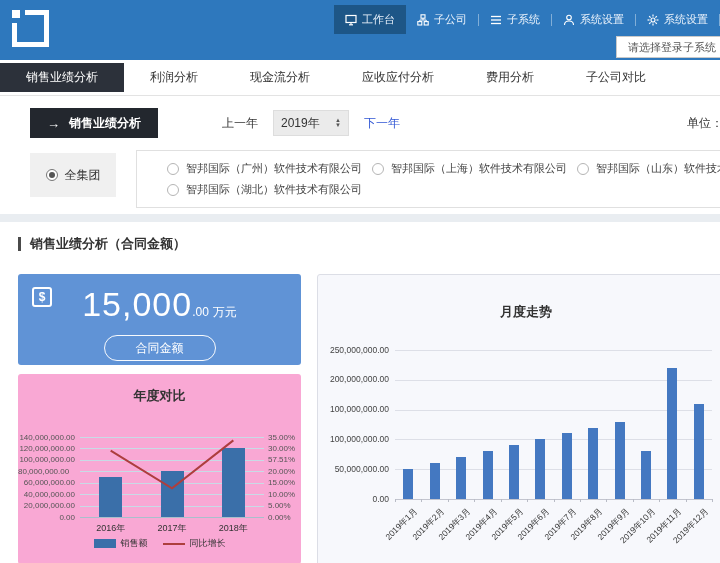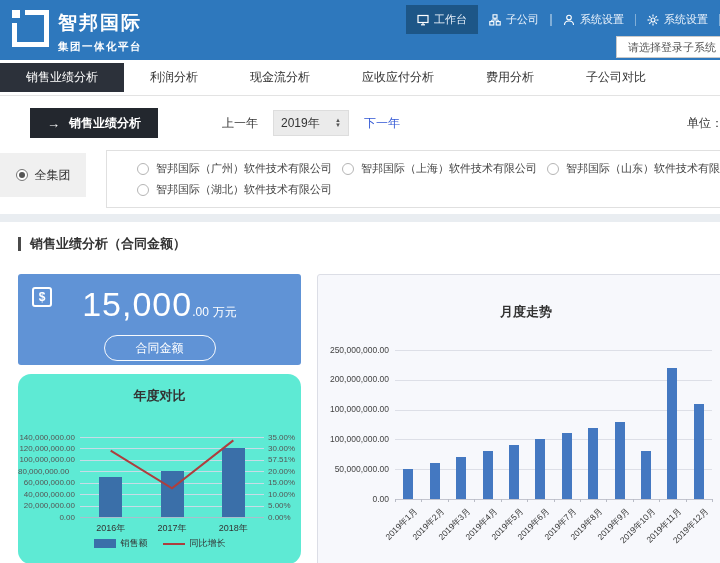--- a/index.html
+++ b/index.html
@@ -36,21 +36,21 @@
     background:#23272e; color:#fff; font-size:12px; font-weight:bold; cursor:pointer; }
   .badge .arrow { font-size:13px; font-weight:bold; }
   .year-group { display:flex; align-items:center; gap:15px; margin-left:64px; font-size:12px; color:#333; }
   .year-select { display:flex; align-items:center; justify-content:space-between; width:76px; height:26px;
     padding:0 7px; background:#ebebeb; border:1px solid #ddd; cursor:pointer; }
   .spinner { display:flex; flex-direction:column; font-size:6px; line-height:5px; color:#555; }
   .link { color:#2f55d4; cursor:pointer; }
   .unit { position:absolute; right:-3px; font-size:12px; color:#333; }
 
   
-  .filterrow { display:flex; align-items:flex-start; gap:20px; height:56px; background:#fff; }
+  .filterrow { display:flex; align-items:flex-start; gap:20px; height:56px; padding-left:30px; background:#fff; }
   .group-box { display:flex; align-items:center; justify-content:center; gap:7px; width:86px; height:44px;
     margin-top:3px; background:#f0f0f0; font-size:12px; color:#333; cursor:pointer; }
   .company-box { flex:1; margin-right:-80px; border:1px solid #e0e0e0; background:#fff;
     display:flex; flex-wrap:wrap; padding:7px 0 7px 30px; }
   .company-option { display:flex; align-items:center; gap:7px; width:205px; height:21px;
     font-size:11px; color:#444; cursor:pointer; }
   .radio { position:relative; width:12px; height:12px; border:1px solid #b5b5b5; border-radius:50%;
     background:#fff; flex-shrink:0; }
   .radio.checked { border-color:#777; }
   .radio.checked::after { content:''; position:absolute; inset:2px; background:#555; border-radius:50%; }
@@ -70,21 +70,21 @@
     border-radius:3px; display:flex; align-items:center; justify-content:center;
     font-size:12px; font-weight:bold; }
   .kpi-value { text-align:center; margin-top:13px; line-height:34px; }
   .kpi-big { font-size:34px; letter-spacing:1px; }
   .kpi-small { font-size:12px; }
   .kpi-unit { font-size:12px; margin-left:4px; }
   .kpi-btn { display:block; margin:6px auto 0; width:112px; height:26px; background:transparent;
     border:1px solid rgba(255,255,255,.95); border-radius:13px; color:#fff; font-size:12px;
     cursor:pointer; font-family:"Liberation Sans", sans-serif; }
 
-  .mini-card { position:relative; height:190px; background:#5eead4; border-radius:13px; overflow:hidden; }
+  .mini-card { position:relative; height:190px; background:#f9a8d4; border-radius:3px; overflow:hidden; }
   .chart-title { position:absolute; left:0; width:100%; text-align:center; font-size:13px;
     font-weight:bold; color:#333; }
   .mini-card .chart-title { top:13px; }
 
   .right-card { position:relative; flex:1; margin-right:-15px; height:360px;
     background:#f7f8fc; border:1px solid #dcdee6; border-radius:3px; overflow:hidden; }
   .right-card .chart-title { top:28px; }
 
   .grid-h { position:absolute; height:1px; background:#c8dbe6; }
   .right-card .grid-h { background:#dddfe7; }
@@ -106,24 +106,20 @@
 <body>
 
 <div class="screen">
 
   <header class="topbar">
     <div class="brand">
       <div class="logo">
         <div class="logo-notch"></div>
         <div class="logo-tab"></div>
       </div>
-      <div class="brand-text">
-        <div class="brand-title">智邦国际</div>
-        <div class="brand-sub">集团一体化平台</div>
-      </div>
     </div>
 
     <nav class="topnav">
       <div class="nav-item active">
         <span class="nicon">
           <svg width="12" height="12" viewBox="0 0 12 12">
               <rect x="1" y="1.5" width="10" height="7" fill="none" stroke="#fff" stroke-width="1.2"></rect>
               <line x1="4" y1="10.8" x2="8" y2="10.8" stroke="#fff" stroke-width="1.2"></line>
               <line x1="6" y1="8.5" x2="6" y2="10.8" stroke="#fff" stroke-width="1.2"></line>
             </svg>
@@ -135,20 +131,30 @@
           <svg width="12" height="12" viewBox="0 0 12 12">
               <rect x="4" y="0.8" width="4" height="3.4" fill="none" stroke="#fff" stroke-width="1.1"></rect>
               <rect x="0.8" y="7.6" width="4" height="3.4" fill="none" stroke="#fff" stroke-width="1.1"></rect>
               <rect x="7.2" y="7.6" width="4" height="3.4" fill="none" stroke="#fff" stroke-width="1.1"></rect>
               <path d="M6 4.2 V6 M2.8 7.6 V6 H9.2 V7.6" fill="none" stroke="#fff" stroke-width="1"></path>
             </svg>
         </span>
         <span>子公司</span>
       </div>
       <div class="nav-sep"></div>
+      <div class="nav-item">
+        <span class="nicon">
+          <svg width="12" height="12" viewBox="0 0 12 12">
+              <line x1="1" y1="2.5" x2="11" y2="2.5" stroke="#fff" stroke-width="1.3"></line>
+              <line x1="1" y1="6" x2="11" y2="6" stroke="#fff" stroke-width="1.3"></line>
+              <line x1="1" y1="9.5" x2="11" y2="9.5" stroke="#fff" stroke-width="1.3"></line>
+            </svg>
+        </span>
+        <span>子系统</span>
+      </div>
       <div class="nav-sep"></div>
       <div class="nav-item">
         <span class="nicon">
           <svg width="12" height="12" viewBox="0 0 12 12">
               <circle cx="6" cy="3.6" r="2.3" fill="none" stroke="#fff" stroke-width="1.1"></circle>
               <path d="M1.5 11 C1.5 8.4 3.5 7 6 7 C8.5 7 10.5 8.4 10.5 11" fill="none" stroke="#fff" stroke-width="1.1"></path>
             </svg>
         </span>
         <span>系统设置</span>
       </div>

